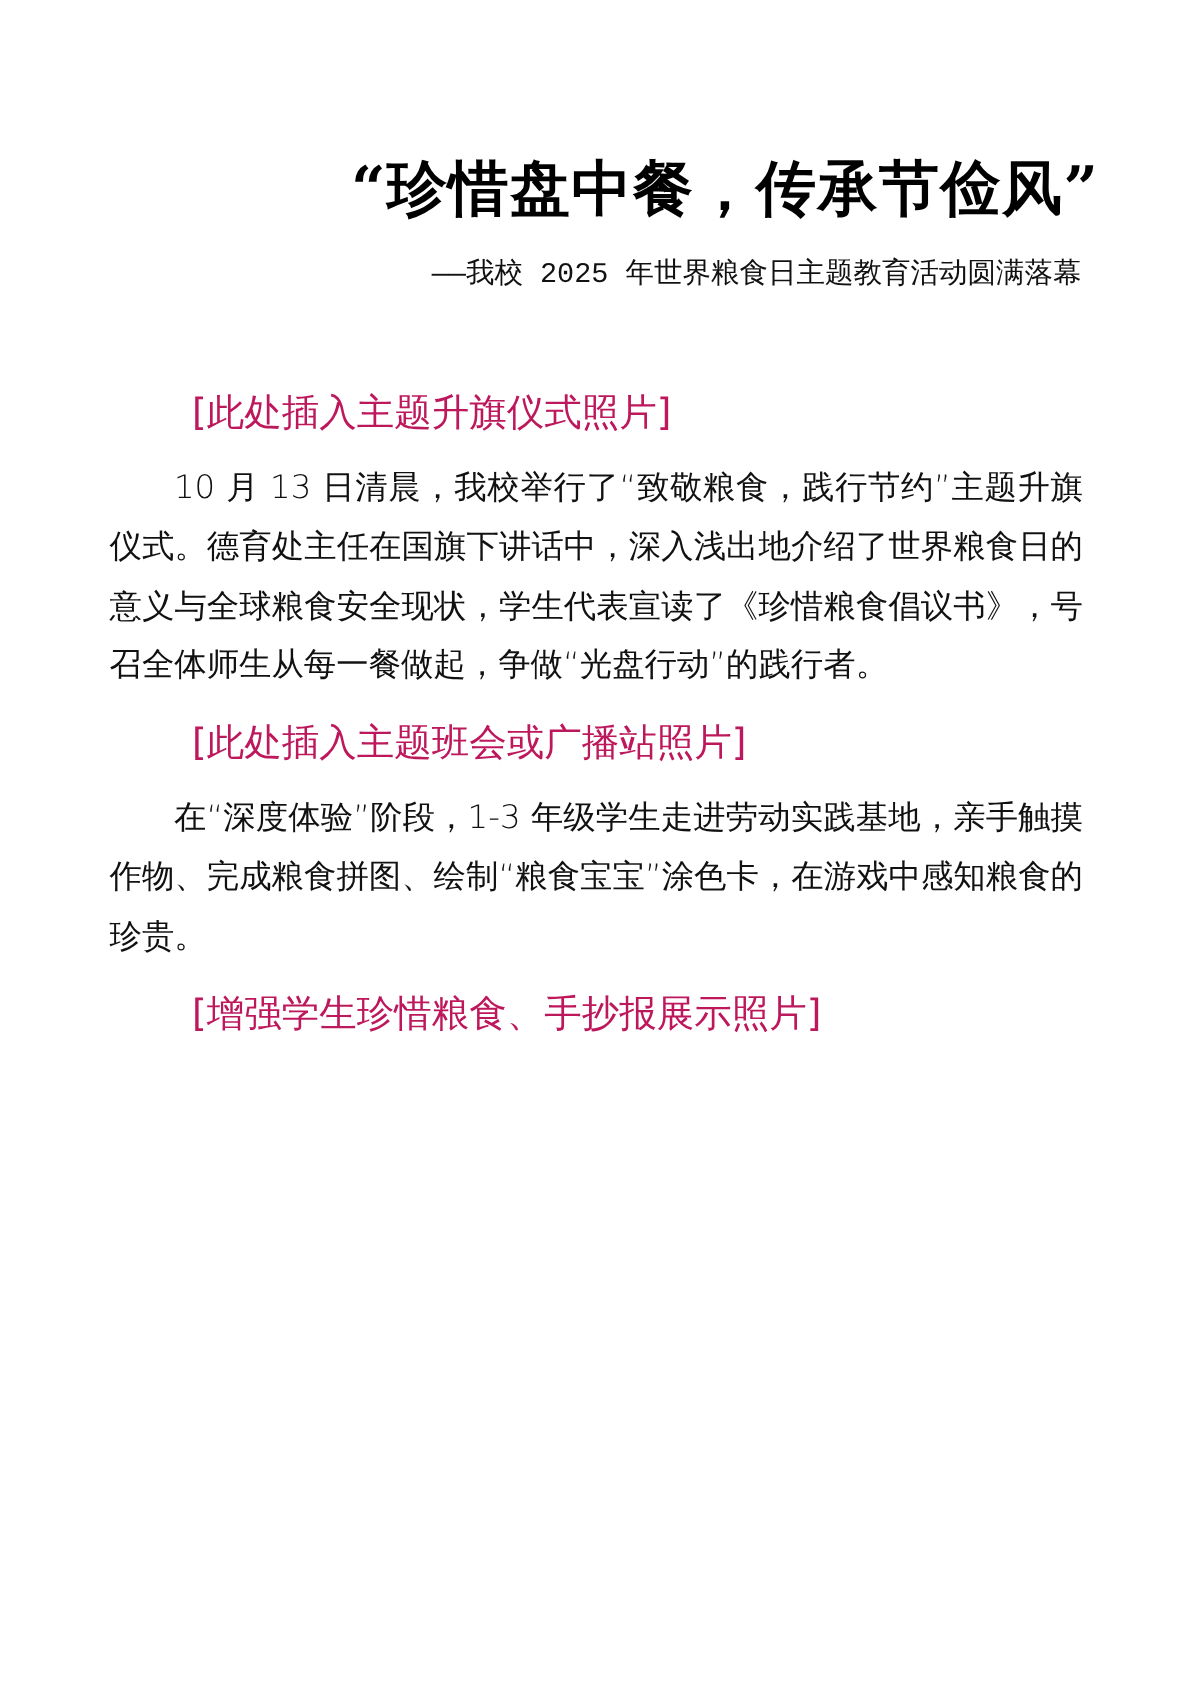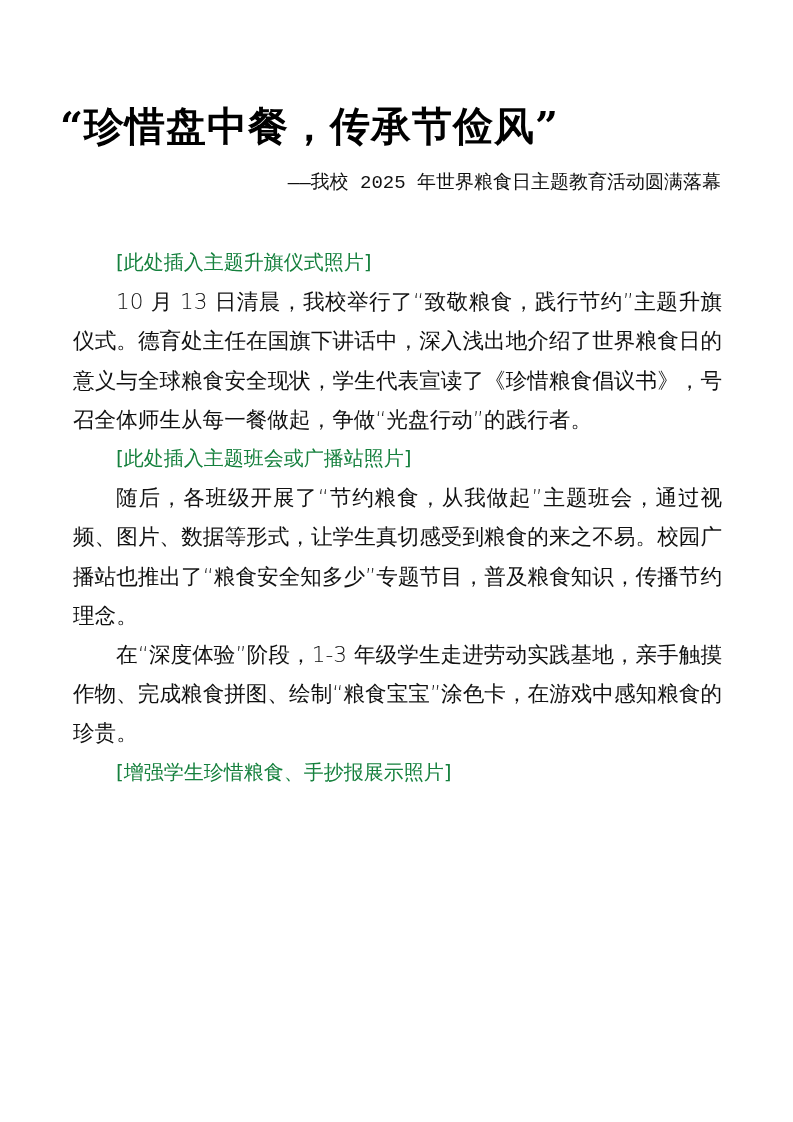--- a/index.html
+++ b/index.html
@@ -21,21 +21,21 @@
       width: 793px;
       height: 1122px;
       background: #ffffff;
     }
     .title {
       position: absolute;
       left: 60px;
       width: 673px;
       top: 98px;
       margin: 0;
-      text-align: left;
+      text-align: right;
       font-size: 40px;
       line-height: 56px;
       font-weight: bold;
       letter-spacing: 1px;
       color: #000000;
       font-family: "DejaVu Serif", "Liberation Serif", serif;
     }
     .subtitle {
       position: absolute;
       right: 72px;
@@ -59,36 +59,35 @@
       line-height: 39.2px;
       text-indent: 43px;
       text-align: justify;
       text-align-last: left;
       word-break: break-all;
       color: #111111;
       font-family: "DejaVu Sans", "Liberation Sans", sans-serif;
       font-weight: 300;
     }
     .placeholder {
-      margin: 0;
-      font-size: 20px;
+      margin: 12px;
+      font-size: 25px;
       line-height: 39.2px;
       text-indent: 43px;
-      color: #15803d;
+      color: #be185d;
       font-family: "DejaVu Sans", "Liberation Sans", sans-serif;
     }
   </style>
 </head>
 <body>
 
 <div class="page">
   <h1 class="title">“珍惜盘中餐，传承节俭风”</h1>
   <p class="subtitle">——我校 2025 年世界粮食日主题教育活动圆满落幕</p>
 
   <div class="body">
     <p class="placeholder">[此处插入主题升旗仪式照片]</p>
     <p class="para">10 月 13 日清晨，我校举行了“致敬粮食，践行节约”主题升旗仪式。德育处主任在国旗下讲话中，深入浅出地介绍了世界粮食日的意义与全球粮食安全现状，学生代表宣读了《珍惜粮食倡议书》，号召全体师生从每一餐做起，争做“光盘行动”的践行者。</p>
     <p class="placeholder">[此处插入主题班会或广播站照片]</p>
-    <p class="para">随后，各班级开展了“节约粮食，从我做起”主题班会，通过视频、图片、数据等形式，让学生真切感受到粮食的来之不易。校园广播站也推出了“粮食安全知多少”专题节目，普及粮食知识，传播节约理念。</p>
     <p class="para">在“深度体验”阶段，1-3 年级学生走进劳动实践基地，亲手触摸作物、完成粮食拼图、绘制“粮食宝宝”涂色卡，在游戏中感知粮食的珍贵。</p>
     <p class="placeholder">[增强学生珍惜粮食、手抄报展示照片]</p>
   </div>
 </div>
 
 </body></html>

